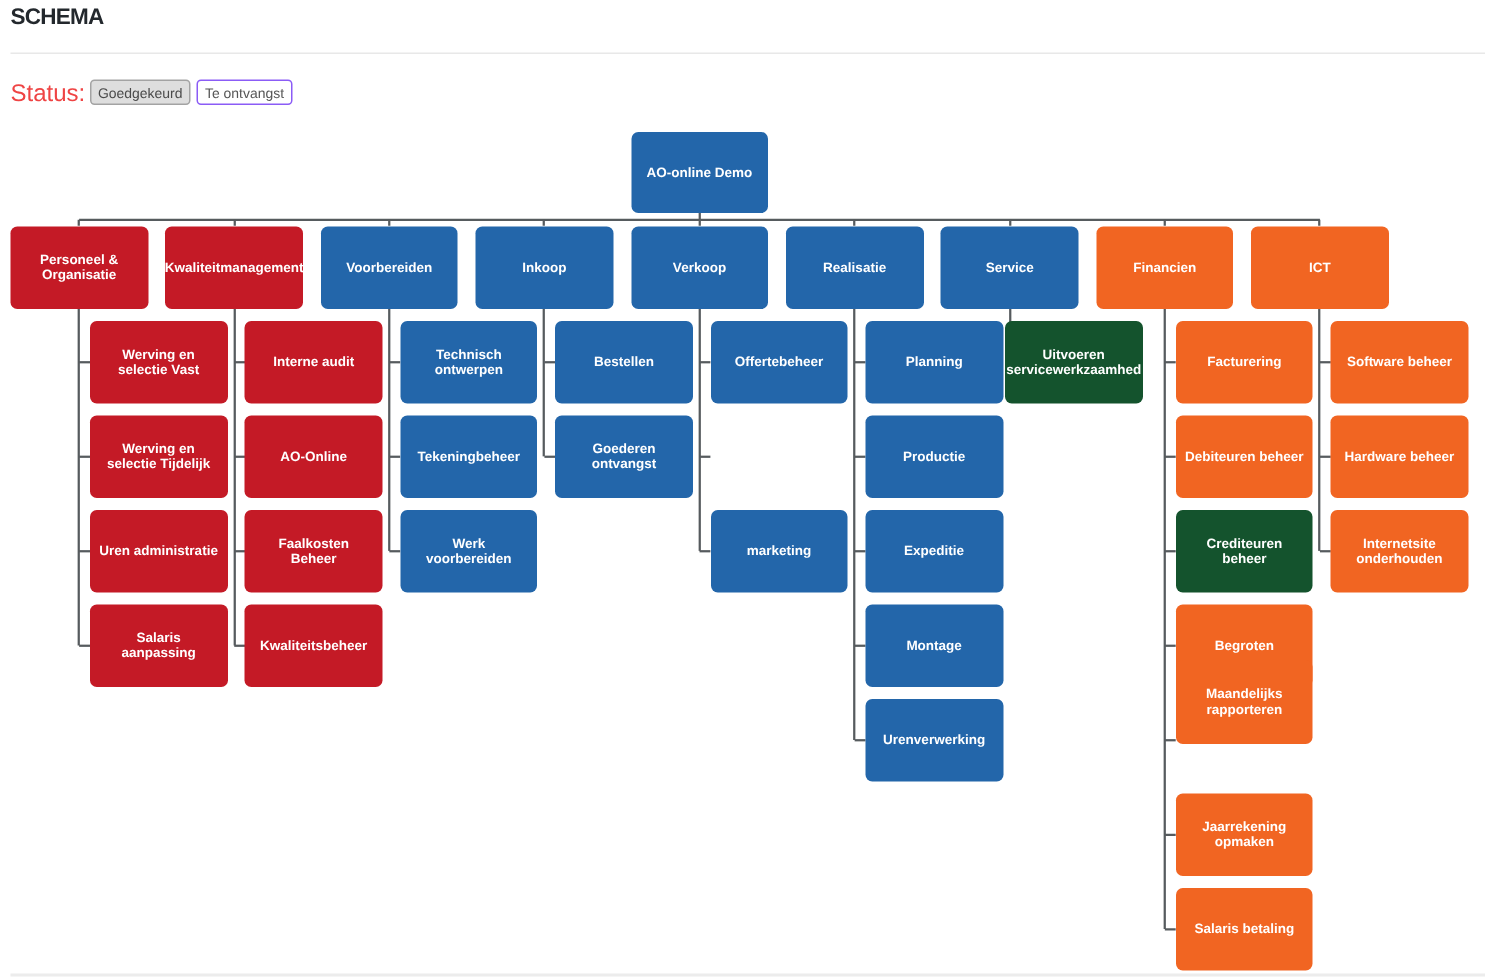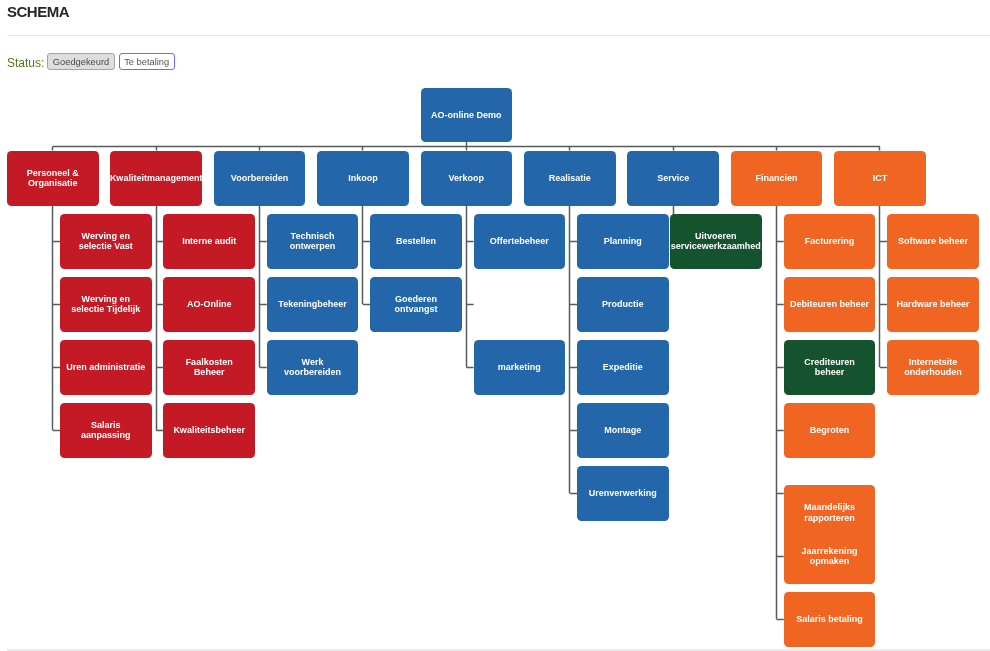--- a/index.html
+++ b/index.html
@@ -34,22 +34,22 @@
   }
   #status-bar {
     position: absolute;
     left: 7px;
     top: 53px;
     height: 17px;
     display: flex;
     align-items: center;
   }
   #status-label {
-    font-size: 12px;
-    color: #4d7c0f;
+    font-size: 16px;
+    color: #ef4444;
     margin-right: 3px;
     line-height: 16px;
     position: relative;
     top: 1px;
   }
   .status-btn {
     font-family: "Liberation Sans", sans-serif;
     font-size: 9.3px;
     height: 17px;
     line-height: 17px;
@@ -104,21 +104,21 @@
 </style>
 </head>
 <body>
 
 <div id="page-title">SCHEMA</div>
 <div id="title-rule"></div>
 
 <div id="status-bar">
   <span id="status-label">Status:</span>
   <button class="status-btn active">Goedgekeurd</button>
-  <button class="status-btn">Te betaling</button>
+  <button class="status-btn">Te ontvangst</button>
 </div>
 
 <div id="chart-area">
   <svg id="connectors" width="990" height="651">
       <line x1="52.75" y1="146.5" x2="879.95" y2="146.5" stroke="#565b5e" stroke-width="1.5"></line>
       <line x1="466.5" y1="142" x2="466.5" y2="146.5" stroke="#565b5e" stroke-width="1.5"></line>
       <line x1="52.5" y1="146.5" x2="52.5" y2="150.5" stroke="#565b5e" stroke-width="1.5"></line>
       <line x1="52.5" y1="206" x2="52.5" y2="430.25" stroke="#565b5e" stroke-width="1.5"></line>
       <line x1="52.75" y1="241.5" x2="60" y2="241.5" stroke="#565b5e" stroke-width="1.5"></line>
       <line x1="52.75" y1="304.5" x2="60" y2="304.5" stroke="#565b5e" stroke-width="1.5"></line>
@@ -264,21 +264,21 @@
     </div>
     <div class="node" style="left: 783.8px; top: 276.5px; width: 91.5px; height: 55.5px; background: rgb(241, 101, 34); color: rgb(255, 255, 255);">
       <span>Debiteuren beheer</span>
     </div>
     <div class="node" style="left: 783.8px; top: 339.5px; width: 91.5px; height: 55.5px; background: #14532d; color: rgb(255, 255, 255);">
       <span>Crediteuren beheer</span>
     </div>
     <div class="node" style="left: 783.8px; top: 402.5px; width: 91.5px; height: 55.5px; background: rgb(241, 101, 34); color: rgb(255, 255, 255);">
       <span>Begroten</span>
     </div>
-    <div class="node" style="left: 783.8px; top: 485px; width: 91.5px; height: 55.5px; background: rgb(241, 101, 34); color: rgb(255, 255, 255);">
+    <div class="node" style="left: 783.8px; top: 440px; width: 91.5px; height: 55.5px; background: rgb(241, 101, 34); color: rgb(255, 255, 255);">
       <span>Maandelijks rapporteren</span>
     </div>
     <div class="node" style="left: 783.8px; top: 528.5px; width: 91.5px; height: 55.5px; background: rgb(241, 101, 34); color: rgb(255, 255, 255);">
       <span>Jaarrekening opmaken</span>
     </div>
     <div class="node" style="left: 783.8px; top: 591.5px; width: 91.5px; height: 55.5px; background: rgb(241, 101, 34); color: rgb(255, 255, 255);">
       <span>Salaris betaling</span>
     </div>
     <div class="node" style="left: 834.2px; top: 150.5px; width: 91.5px; height: 55.5px; background: rgb(241, 101, 34); color: rgb(255, 255, 255);">
       <span>ICT</span>

